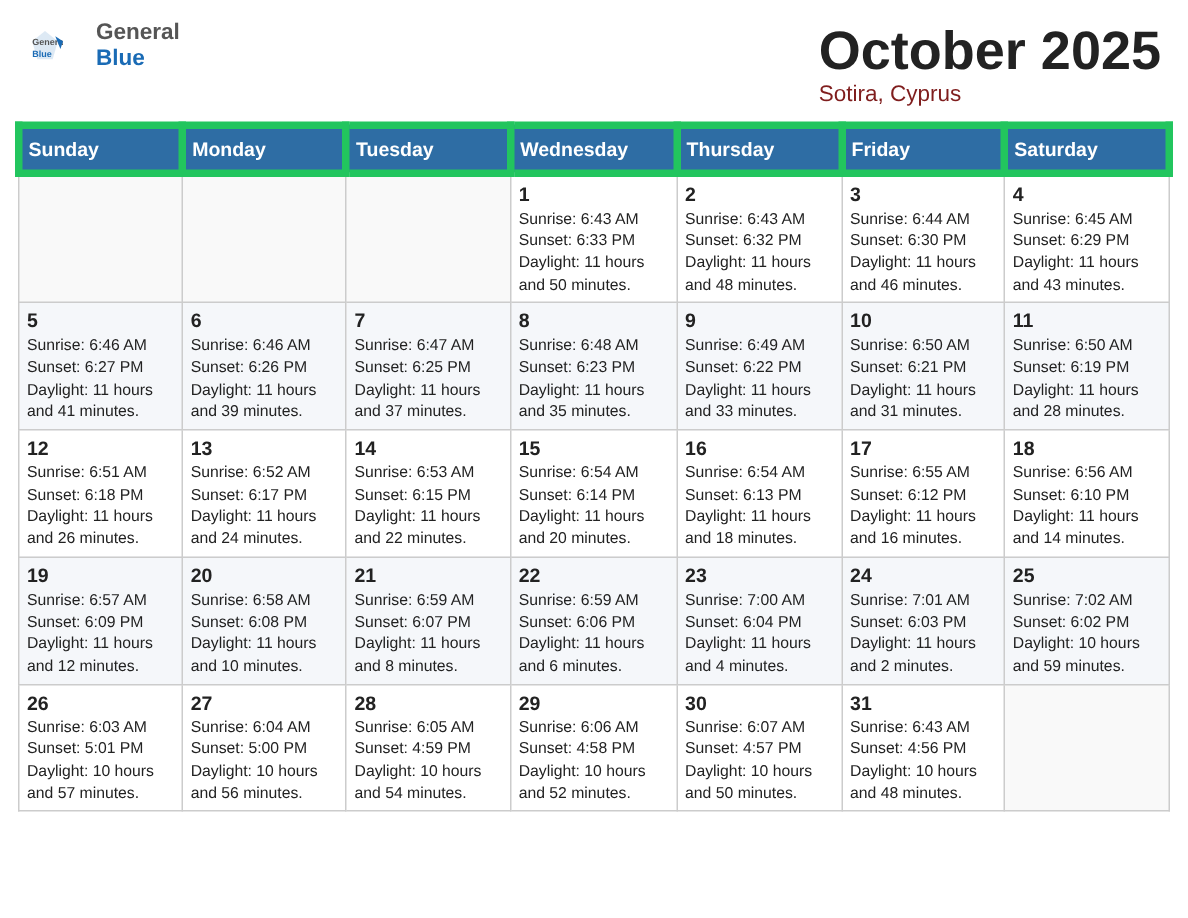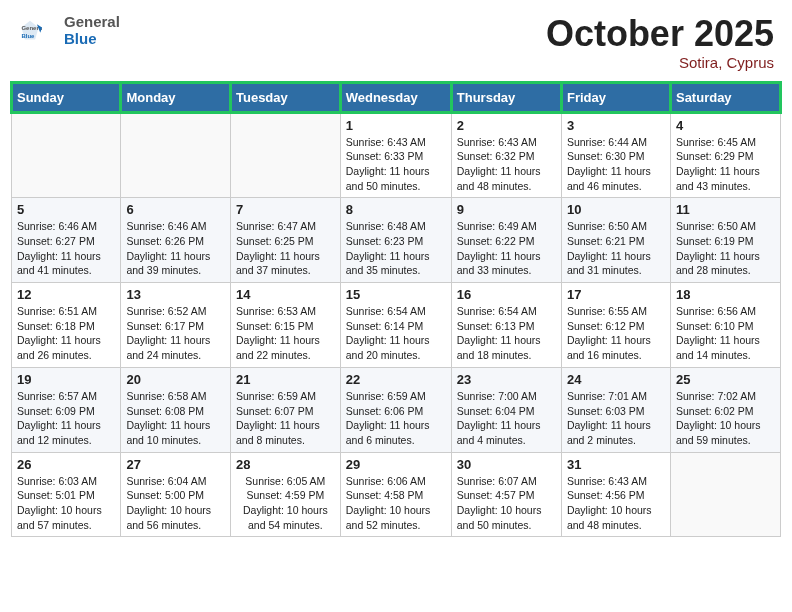--- a/index.html
+++ b/index.html
@@ -29,21 +29,21 @@
       font-size: 15px;
       line-height: 1.1;
     }
     .logo-general { color: #555; }
     .logo-blue { color: #1a6bb5; }
     .logo-icon {
       width: 24px;
       height: 24px;
       margin-right: 4px;
     }
-    .title-block { text-align: right; }
+    .title-block { }
     .month-title {
       font-size: 36px;
       font-weight: bold;
       color: #222;
       line-height: 1.1;
     }
     .subtitle {
       font-size: 15px;
       color: #7f1d1d;
     }
@@ -52,21 +52,21 @@
       border-collapse: collapse;
       border: 1px solid #ccc;
     }
     .calendar th {
       background-color: #2e6da4;
       color: white;
       font-size: 13px;
       font-weight: bold;
       padding: 6px 4px;
       text-align: left;
-      border: 3px solid #22c55e;
+      border: 5px solid #22c55e;
     }
     .calendar td {
       vertical-align: top;
       border: 1px solid #ccc;
       padding: 4px 5px;
       width: 113px;
       min-height: 80px;
       background: #fff;
       font-size: 11px;
       color: #222;
@@ -320,21 +320,21 @@
         </td>
         <td>
           <span class="day-num">27</span>
           <div class="day-info" style="white-space: pre-line;">Sunrise: 6:04 AM
 Sunset: 5:00 PM
 Daylight: 10 hours
 and 56 minutes.</div>
         </td>
         <td>
           <span class="day-num">28</span>
-          <div class="day-info" style="white-space: pre-line; text-align: center;">Sunrise: 6:05 AM
+          <div class="day-info" style="white-space: pre-line;">Sunrise: 6:05 AM
 Sunset: 4:59 PM
 Daylight: 10 hours
 and 54 minutes.</div>
         </td>
         <td>
           <span class="day-num">29</span>
           <div class="day-info" style="white-space: pre-line;">Sunrise: 6:06 AM
 Sunset: 4:58 PM
 Daylight: 10 hours
 and 52 minutes.</div>

